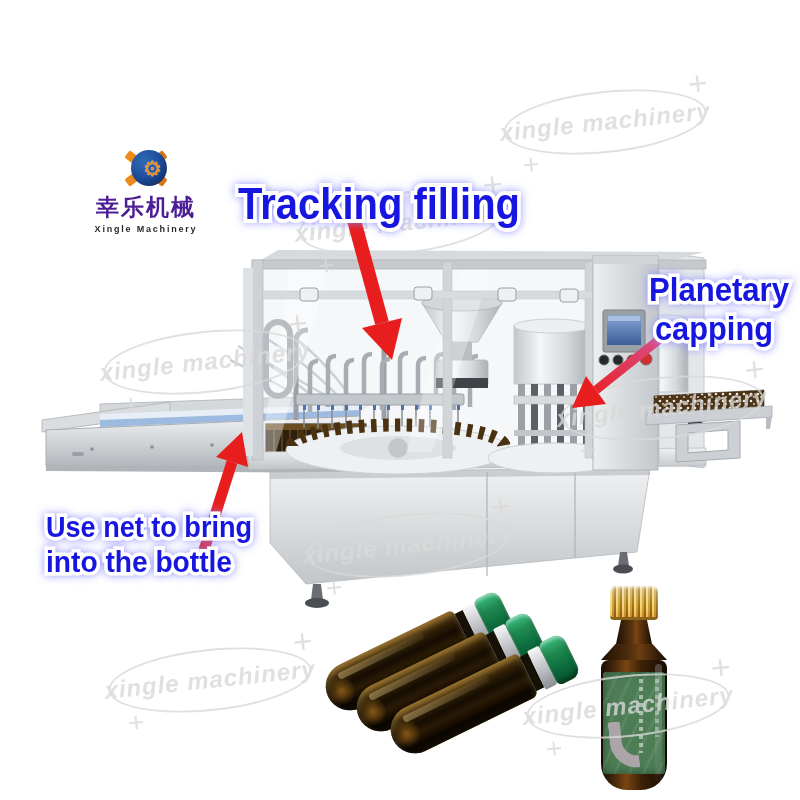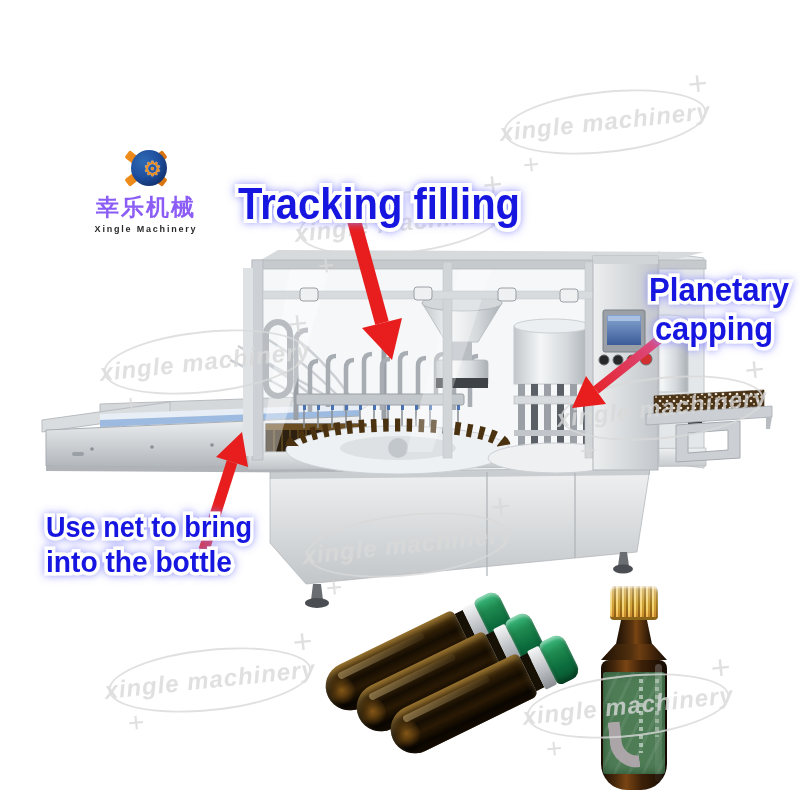--- a/index.html
+++ b/index.html
@@ -30,21 +30,21 @@
   .logo{position:absolute;left:82px;top:148px;width:128px;text-align:center;z-index:7;}
   .logo-icon{position:relative;width:46px;height:42px;margin:0 auto;}
   .li-x1,.li-x2{position:absolute;left:-1px;top:16px;width:48px;height:9px;border-radius:2px;
         background:linear-gradient(90deg,var(--logo-orange,#ef8c1a),#d9730e);
         box-shadow:0 0 0 1px rgba(255,255,255,.8);}
   .li-x1{transform:rotate(38deg);} .li-x2{transform:rotate(-38deg);}
   .li-circle{position:absolute;left:8px;top:2px;width:36px;height:36px;border-radius:50%;
         background:radial-gradient(circle at 35% 32%,#2e6ab4,var(--logo-blue,#1f4f9e) 45%,#12306b 80%);}
   .li-gear{position:absolute;left:20px;top:9px;font-size:21px;color:var(--logo-orange,#ef8c1a);
         text-shadow:0 0 1px #fff;}
-  .logo-cn{margin-top:2px;font-size:23px;font-weight:bold;letter-spacing:2px;color:#8b5cf6;
+  .logo-cn{margin-top:2px;font-size:23px;font-weight:bold;letter-spacing:2px;color:#4c1d95;
         font-family:"DejaVu Sans",sans-serif;white-space:nowrap;}
   .logo-en{margin-top:1px;font-size:9px;letter-spacing:1.8px;color:#2a2a2a;font-weight:600;white-space:nowrap;}
 
   
   .products{position:absolute;left:0;top:0;width:800px;height:800px;z-index:3;pointer-events:none;}
   .vial{position:absolute;width:200px;height:50px;display:flex;align-items:center;
         transform:rotate(-26deg);}
   .v1{left:318px;top:628px;} .v2{left:349px;top:649px;} .v3{left:383px;top:671px;}
   .vial-body{position:relative;flex:0 0 150px;height:48px;border-radius:24px 6px 6px 24px;
       background:linear-gradient(180deg,#7a5516 0%,#3a2608 16%,#150d02 42%,#2a1a05 60%,#0c0701 84%,#2e1c06 100%);

